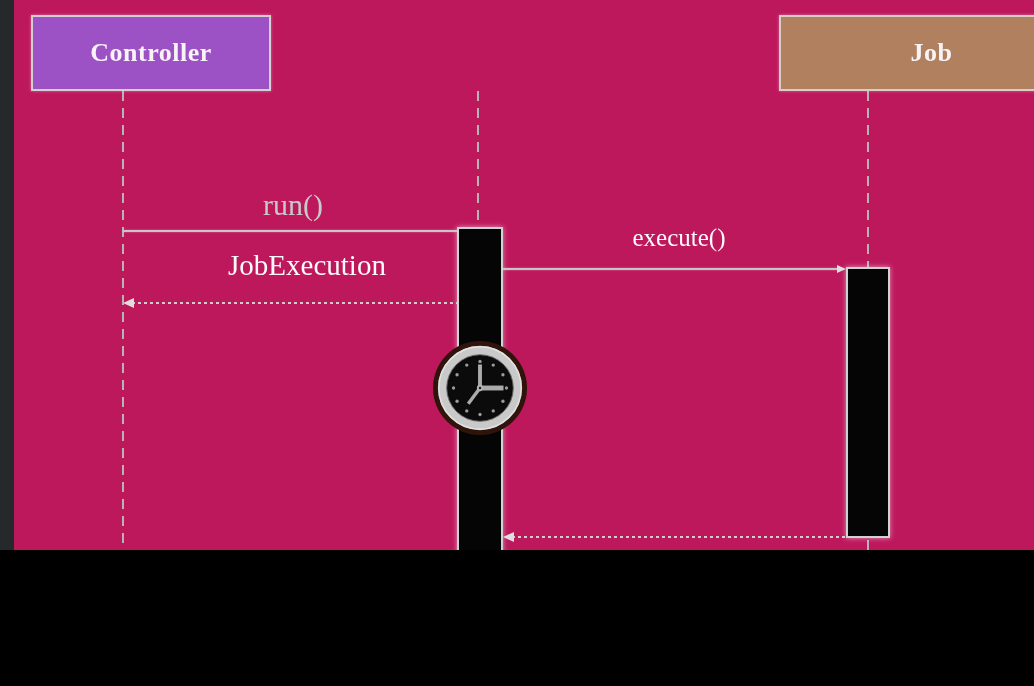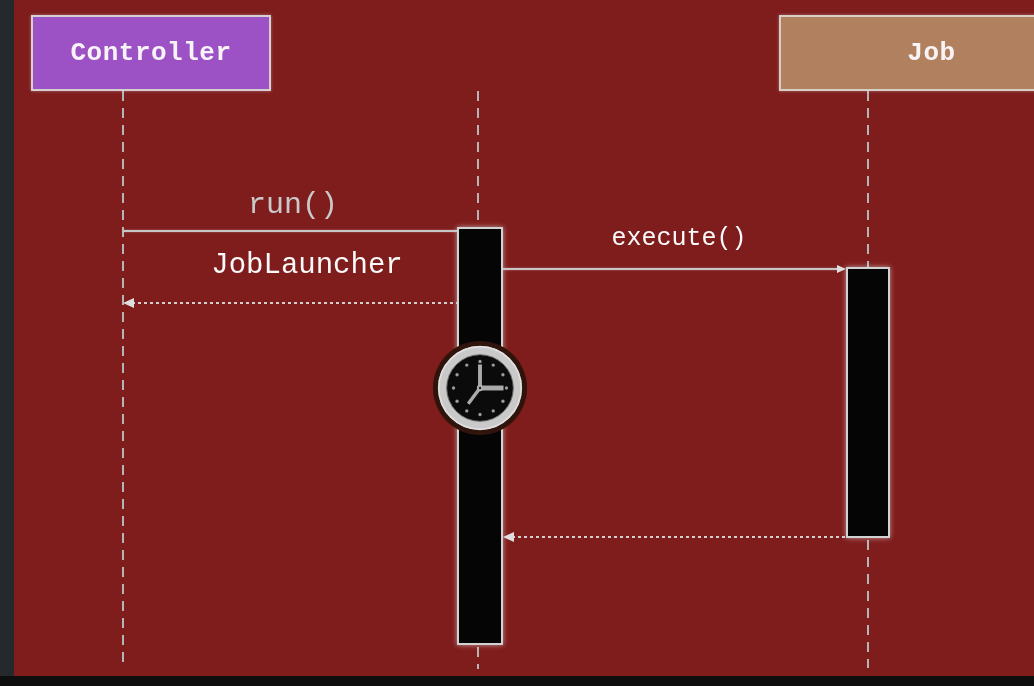--- a/index.html
+++ b/index.html
@@ -1,21 +1,21 @@
 <!DOCTYPE html>
 <html><head>
 <meta charset="utf-8">
 <style>
   html,body{margin:0;padding:0;background:#000;}
   .stage{
     position:relative;
-    width:1034px;height:686px;
-    background:#7f1d1d;
+    width:1034px;height:550px;
+    background:#be185d;
     overflow:hidden;
-    font-family:Liberation Mono, monospace;
+    font-family:Liberation Serif, serif;
   }
   .edge-strip-left{
     position:absolute;left:0;top:0;width:14px;height:686px;
     background:#26292b;
   }
   .edge-strip-bottom{
     position:absolute;left:0;top:676px;width:1034px;height:10px;
     background:#0e0e0e;
   }
   .actor-box{
@@ -105,21 +105,21 @@
   <div class="actor-box actor-job">
     <span>Job</span>
   </div>
 
   <div class="activation act-joblauncher"></div>
   <div class="activation act-job"></div>
 
   <span class="msg-label lbl-run">run()</span>
   <div class="msg-line-solid" style="left:123px;top:230px;width:334px;"></div>
 
-  <span class="msg-label lbl-jobexecution">JobLauncher</span>
+  <span class="msg-label lbl-jobexecution">JobExecution</span>
   <div class="msg-line-dotted" style="left:132px;top:302px;width:325px;"></div>
   <div class="arrow-left" style="left:123px;top:298px;"></div>
 
   <span class="msg-label lbl-execute">execute()</span>
   <div class="msg-line-solid" style="left:503px;top:268px;width:335px;"></div>
   <div class="arrow-right" style="left:837px;top:265px;"></div>
 
   <div class="msg-line-dotted" style="left:512px;top:536px;width:334px;"></div>
   <div class="arrow-left" style="left:503px;top:532px;"></div>
 

